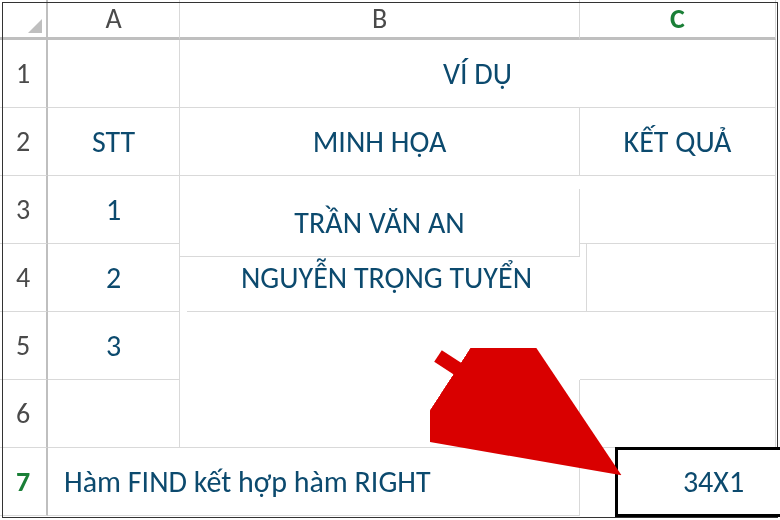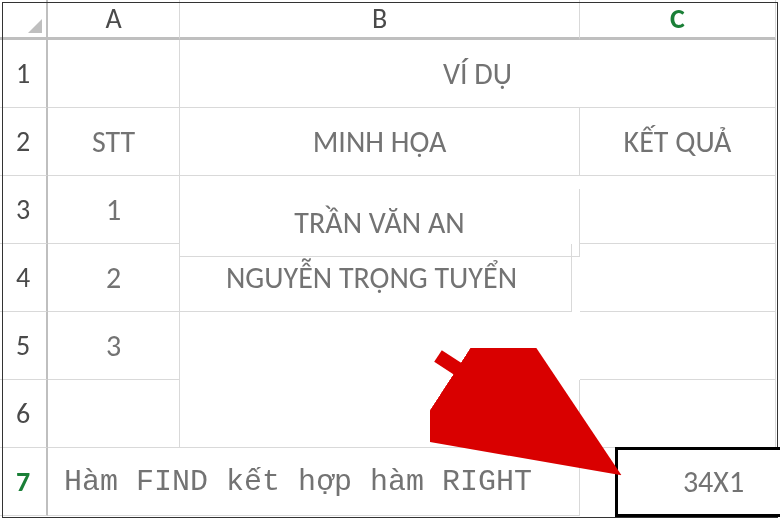--- a/index.html
+++ b/index.html
@@ -66,28 +66,28 @@
   .row-header.active {
     color: #1a7f37;
     font-weight: 600;
   }
   .cell {
     position: absolute;
     display: flex;
     align-items: center;
     justify-content: center;
     font-size: 30px;
-    color: #737373;
+    color: #0c4a6e;
     border-right: 1px solid #d9d9d9;
     border-bottom: 1px solid #d9d9d9;
     padding: 0 6px;
     white-space: nowrap;
   }
   .merged { justify-content: center; }
-  .left { justify-content: flex-start; font-family: Liberation Mono, monospace; }
+  .left { justify-content: flex-start; }
   .selected {
     outline: 3px solid #000;
     outline-offset: -2px;
     z-index: 5;
     background: #fff;
     margin-left: 36px;
   }
   .arrow {
     position: absolute;
     z-index: 10;
@@ -125,21 +125,21 @@
 
   <div class="cell" style="left:48px;top:108px;width:132px;height:68px">STT</div>
   <div class="cell" style="left:180px;top:108px;width:400px;height:68px">MINH HỌA</div>
   <div class="cell" style="left:580px;top:108px;width:196px;height:68px">KẾT QUẢ</div>
 
   <div class="cell" style="left:48px;top:176px;width:132px;height:68px">1</div>
   <div class="cell" style="left:180px;top:189px;width:400px;height:68px">TRẦN VĂN AN</div>
   <div class="cell" style="left:580px;top:176px;width:196px;height:68px"></div>
 
   <div class="cell" style="left:48px;top:244px;width:132px;height:68px">2</div>
-  <div class="cell" style="left:172px;top:244px;width:400px;height:68px">NGUYỄN TRỌNG TUYỂN</div>
+  <div class="cell" style="left:187px;top:244px;width:400px;height:68px">NGUYỄN TRỌNG TUYỂN</div>
   <div class="cell" style="left:580px;top:244px;width:196px;height:68px"></div>
 
   <div class="cell" style="left:48px;top:312px;width:132px;height:68px">3</div>
   <div class="cell" style="left:580px;top:312px;width:196px;height:68px"></div>
 
   <div class="cell" style="left:48px;top:380px;width:132px;height:68px"></div>
   <div class="cell" style="left:180px;top:380px;width:400px;height:68px"></div>
   <div class="cell" style="left:580px;top:380px;width:196px;height:68px"></div>
 
   <div class="cell left" style="left:48px;top:448px;width:532px;height:68px;padding-left:16px">Hàm FIND kết hợp hàm RIGHT</div>

